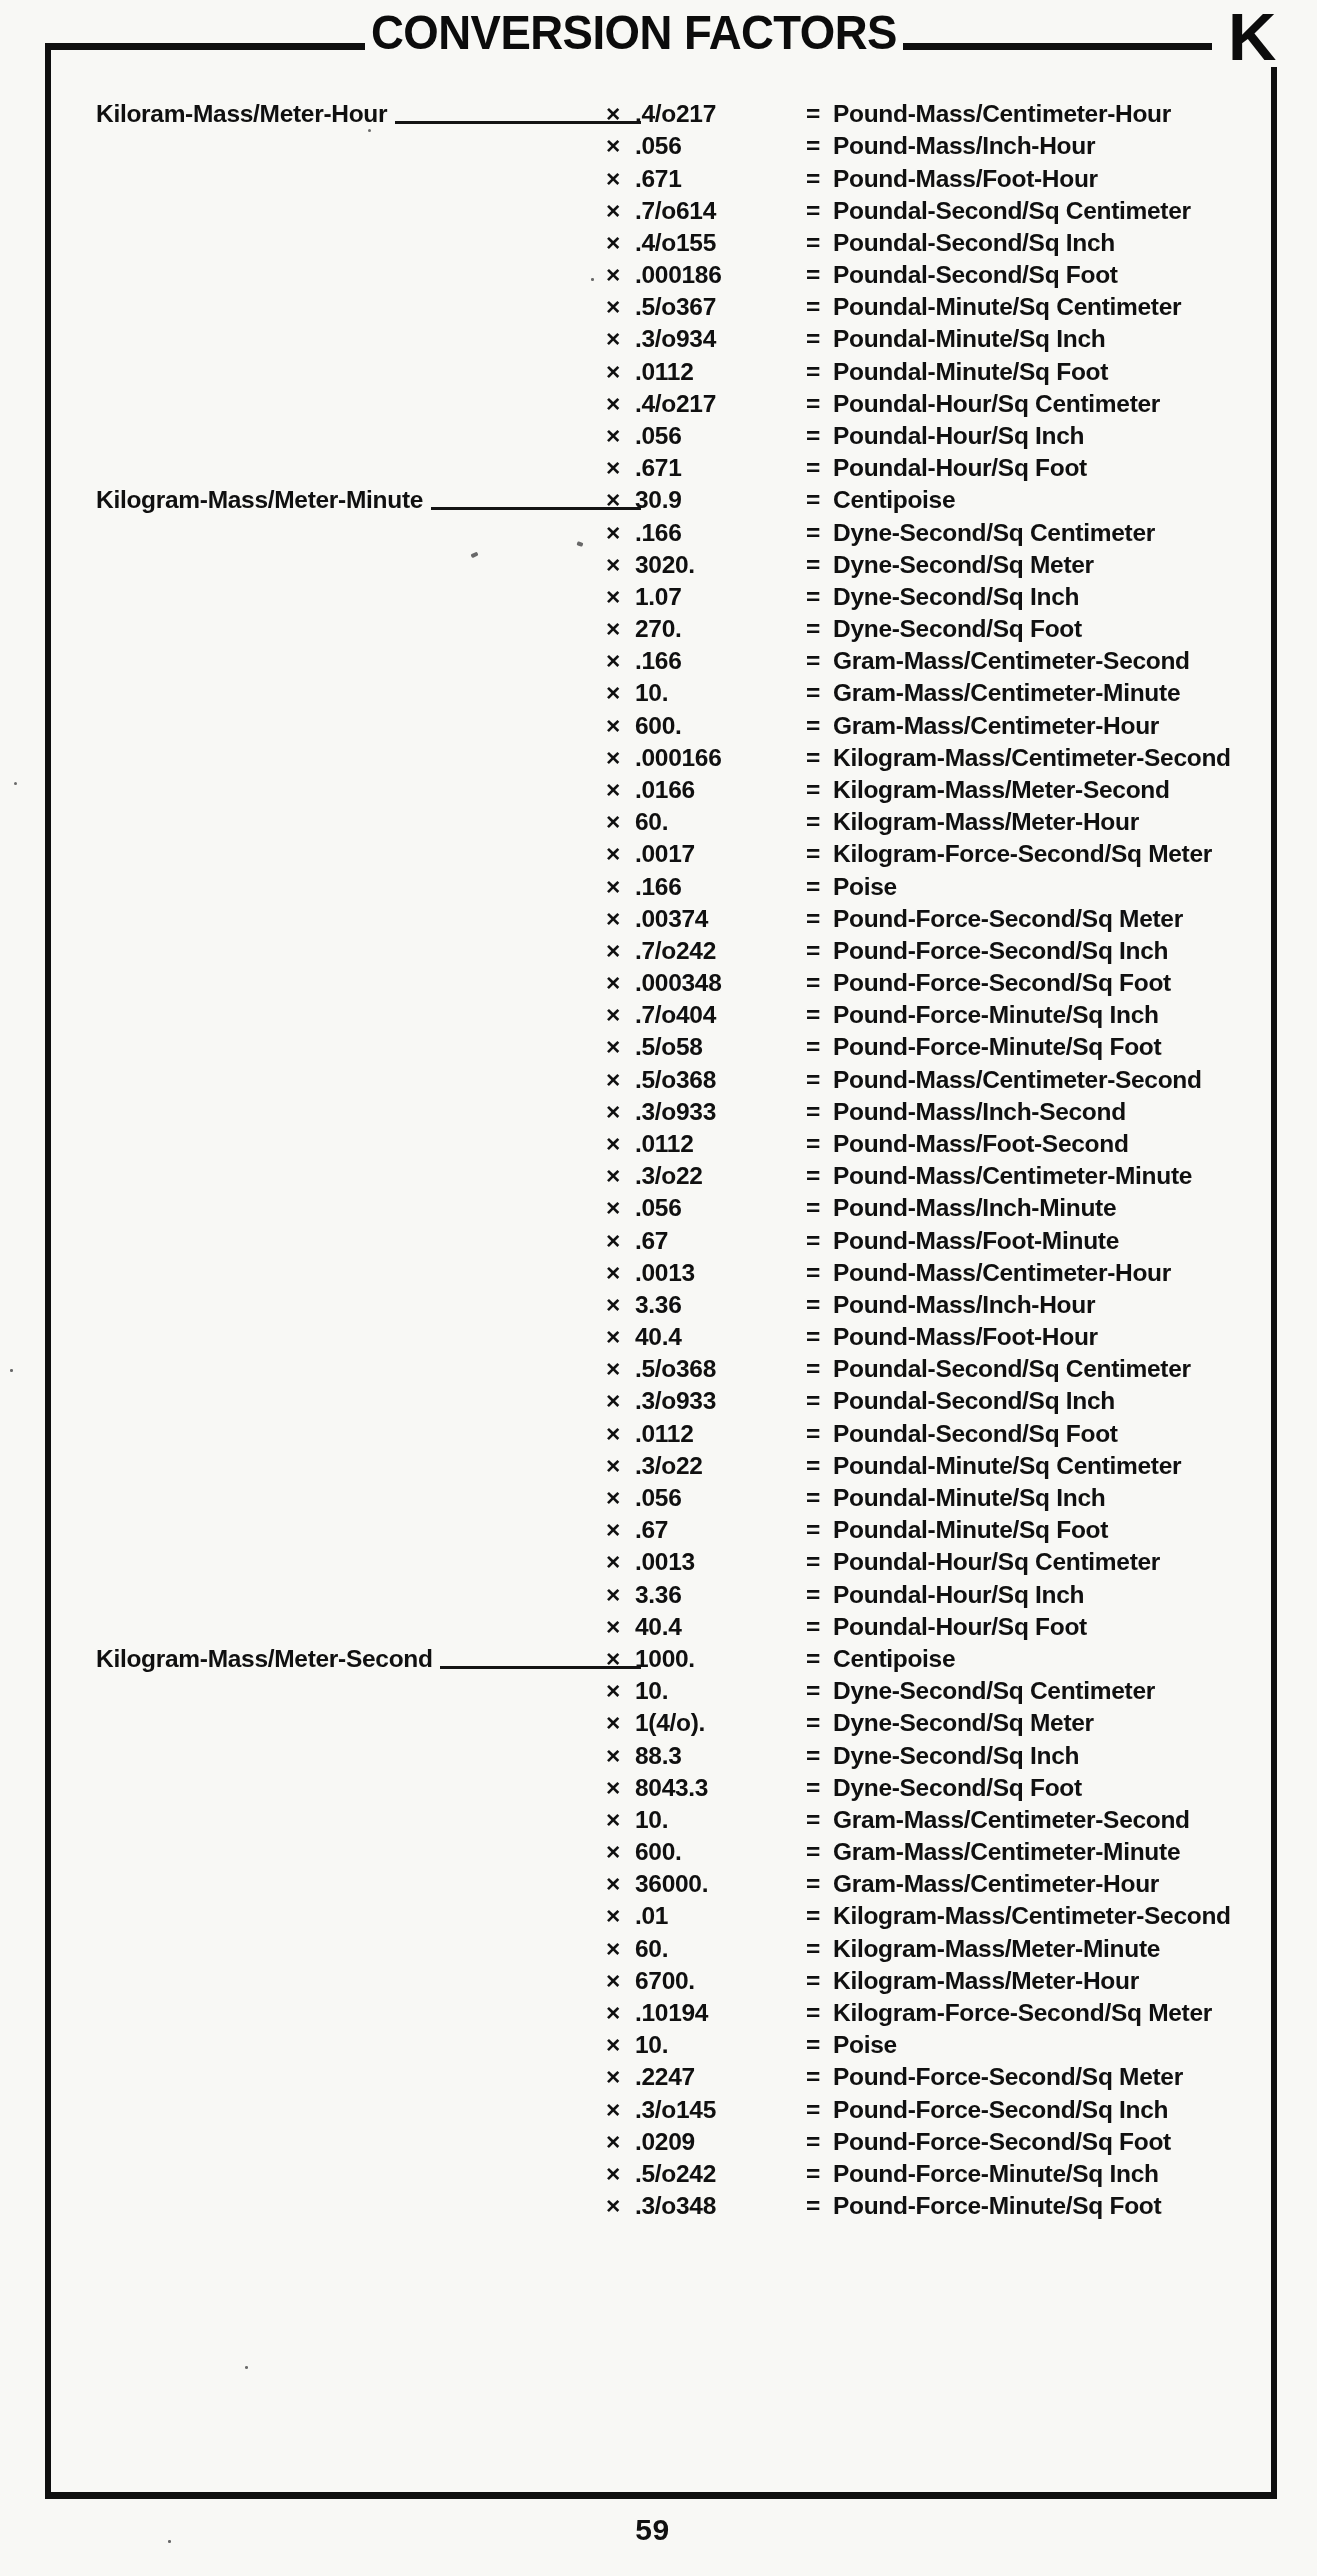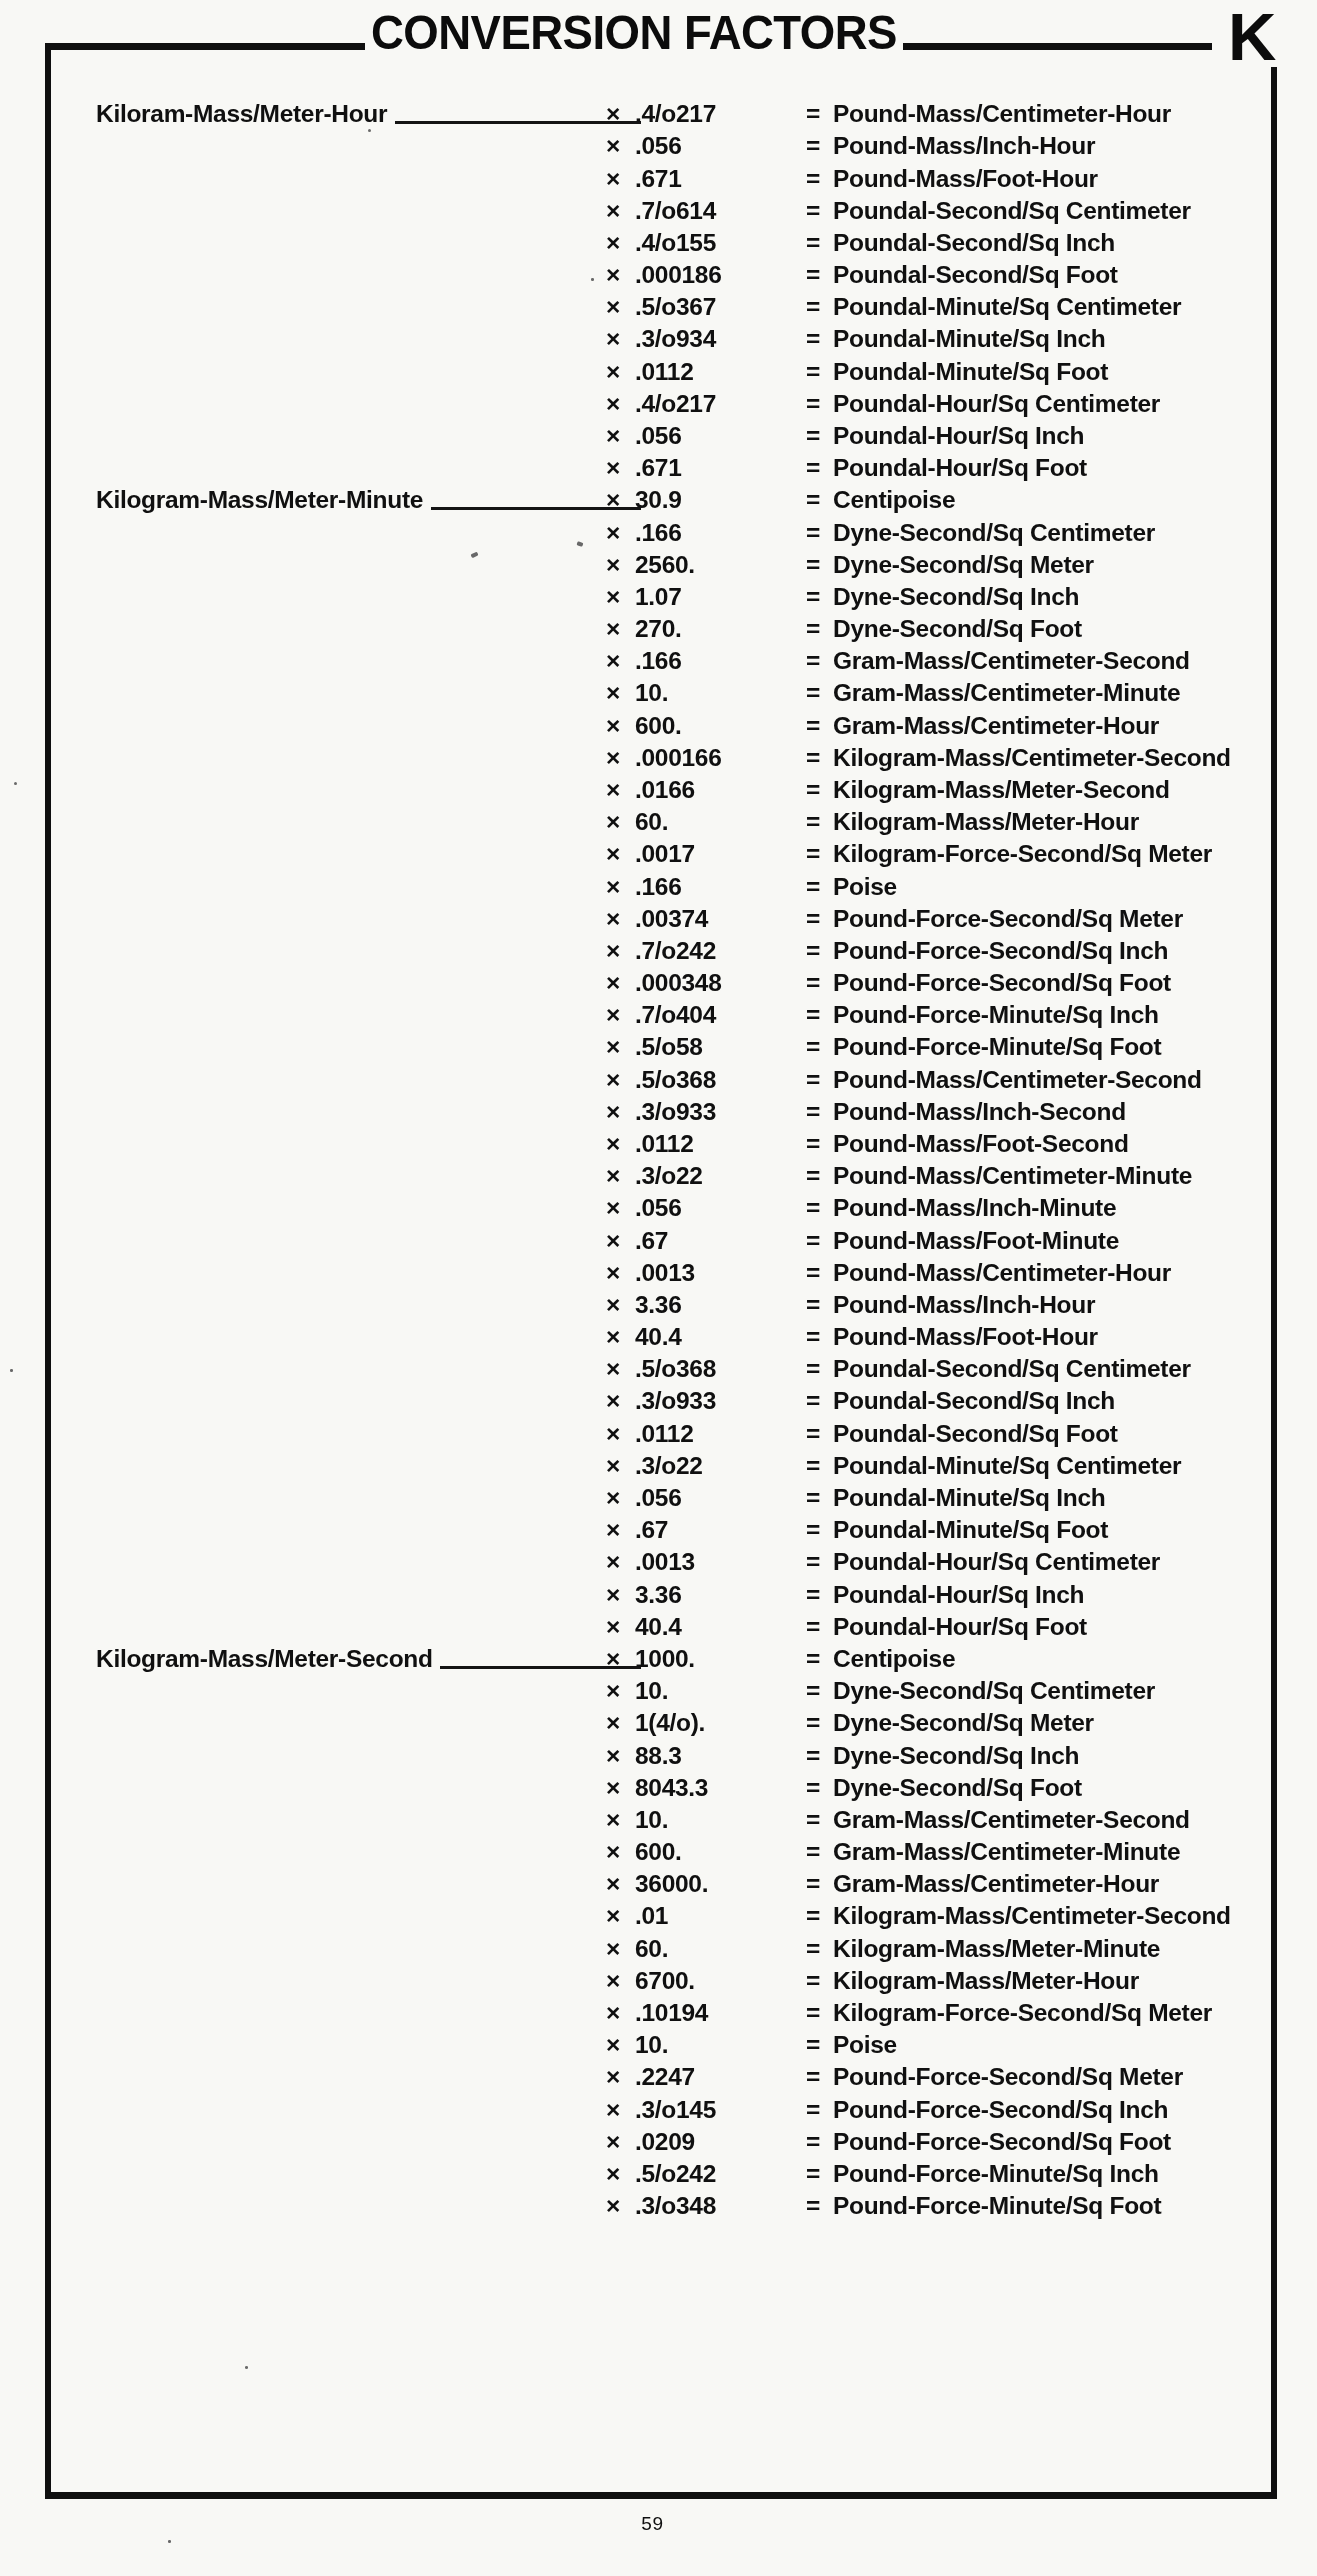--- a/index.html
+++ b/index.html
@@ -20,21 +20,21 @@
     position:absolute;left:371px;top:7.7px;height:49px;line-height:49px;
     font-size:49px;font-weight:700;letter-spacing:-0.6px;white-space:nowrap;
     transform:scaleX(.93);transform-origin:left center;color:#0c0c0c;
   }
   .tab-letter{
     position:absolute;left:1228px;top:2.6px;
     font-size:67px;line-height:67px;font-weight:700;color:#0c0c0c;
   }
   .pagenum{
     position:absolute;left:617px;top:2513px;width:71px;text-align:center;
-    font-size:19px;font-weight:400;letter-spacing:0.6px;
+    font-size:30px;font-weight:700;letter-spacing:0.6px;
   }
 
   .row{
     position:absolute;left:0;width:1317px;height:32px;line-height:32px;
     font-size:24.5px;font-weight:700;letter-spacing:-0.3px;white-space:nowrap;
     color:#101010;
   }
   .label-wrap{position:absolute;left:60px;width:546px;height:32px;display:flex;margin-left:36px;}
   .label-text{white-space:nowrap;}
   .leader{flex:1 1 auto;align-self:flex-end;height:0;border-bottom:3.2px solid #141414;margin:0 1.3px 5.8px 7.7px;}
@@ -147,21 +147,21 @@
         <span class="res">Centipoise</span>
       </div>
       <div class="row" style="top: 517px;">
         <span class="mul">×</span>
         <span class="num">.166</span>
         <span class="eq">=</span>
         <span class="res">Dyne-Second/Sq Centimeter</span>
       </div>
       <div class="row" style="top: 549px;">
         <span class="mul">×</span>
-        <span class="num">2560.</span>
+        <span class="num">3020.</span>
         <span class="eq">=</span>
         <span class="res">Dyne-Second/Sq Meter</span>
       </div>
       <div class="row" style="top: 581px;">
         <span class="mul">×</span>
         <span class="num">1.07</span>
         <span class="eq">=</span>
         <span class="res">Dyne-Second/Sq Inch</span>
       </div>
       <div class="row" style="top: 613px;">

